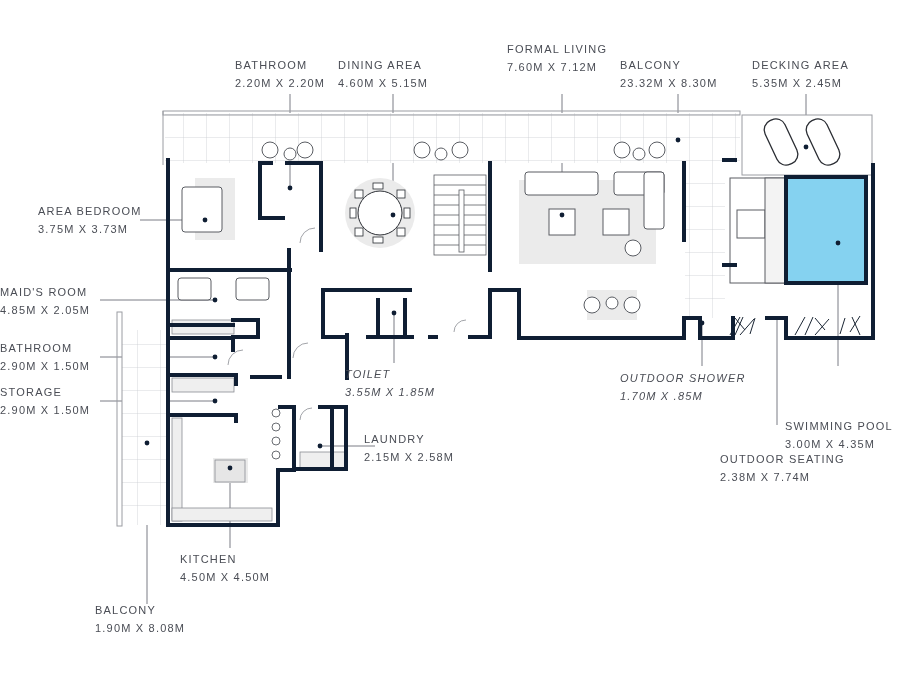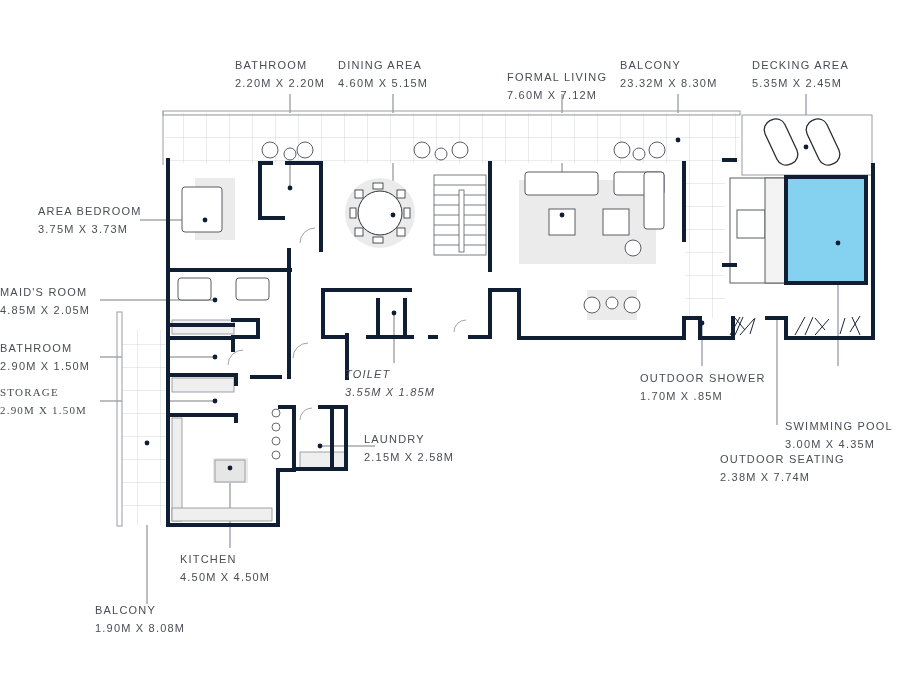--- a/index.html
+++ b/index.html
@@ -196,21 +196,21 @@
 </svg>
 
 <div class="lbl" style="left:235px;top:56px;width:110px;">
   <span class="n">BATHROOM</span>
   <span class="d">2.20M X 2.20M</span>
 </div>
 <div class="lbl" style="left:338px;top:56px;width:110px;">
   <span class="n">DINING AREA</span>
   <span class="d">4.60M X 5.15M</span>
 </div>
-<div class="lbl" style="left:507px;top:68px;width:110px;">
+<div class="lbl" style="left:507px;top:40px;width:110px;">
   <span class="n">FORMAL LIVING</span>
   <span class="d">7.60M X 7.12M</span>
 </div>
 <div class="lbl" style="left:620px;top:56px;width:118px;">
   <span class="n">BALCONY</span>
   <span class="d">23.32M X 8.30M</span>
 </div>
 <div class="lbl" style="left:752px;top:56px;width:112px;">
   <span class="n">DECKING AREA</span>
   <span class="d">5.35M X 2.45M</span>
@@ -220,41 +220,41 @@
   <span class="d">3.75M X 3.73M</span>
 </div>
 <div class="lbl" style="left:0px;top:283px;width:102px;">
   <span class="n">MAID'S ROOM</span>
   <span class="d">4.85M X 2.05M</span>
 </div>
 <div class="lbl" style="left:0px;top:339px;width:102px;">
   <span class="n">BATHROOM</span>
   <span class="d">2.90M X 1.50M</span>
 </div>
-<div class="lbl" style="left:0px;top:383px;width:102px;font-family:Liberation Serif, serif;">
+<div class="lbl" style="left:0px;top:383px;width:102px;">
   <span class="n">STORAGE</span>
   <span class="d">2.90M X 1.50M</span>
 </div>
 <div class="lbl" style="left:345px;top:365px;width:110px;font-style:italic;">
   <span class="n">TOILET</span>
   <span class="d">3.55M X 1.85M</span>
 </div>
 <div class="lbl" style="left:364px;top:430px;width:110px;">
   <span class="n">LAUNDRY</span>
   <span class="d">2.15M X 2.58M</span>
 </div>
 <div class="lbl" style="left:180px;top:550px;width:110px;">
   <span class="n">KITCHEN</span>
   <span class="d">4.50M X 4.50M</span>
 </div>
 <div class="lbl" style="left:95px;top:601px;width:110px;">
   <span class="n">BALCONY</span>
   <span class="d">1.90M X 8.08M</span>
 </div>
-<div class="lbl" style="left:640px;top:369px;width:118px;">
+<div class="lbl" style="left:620px;top:369px;width:118px;font-style:italic;">
   <span class="n">OUTDOOR SHOWER</span>
   <span class="d">1.70M X .85M</span>
 </div>
 <div class="lbl" style="left:785px;top:369px;width:108px;margin-top:48px;">
   <span class="n">SWIMMING POOL</span>
   <span class="d">3.00M X 4.35M</span>
 </div>
 <div class="lbl" style="left:720px;top:427px;width:118px;margin-top:23px;">
   <span class="n">OUTDOOR SEATING</span>
   <span class="d">2.38M X 7.74M</span>

